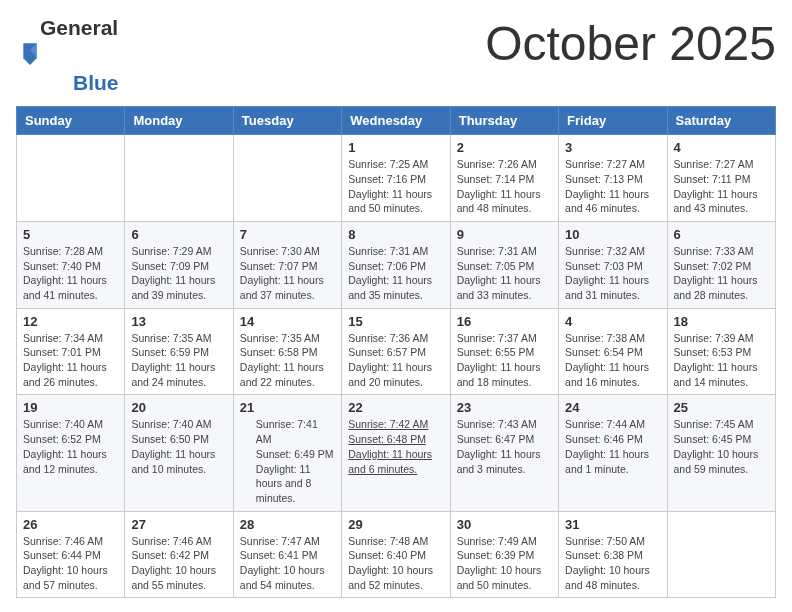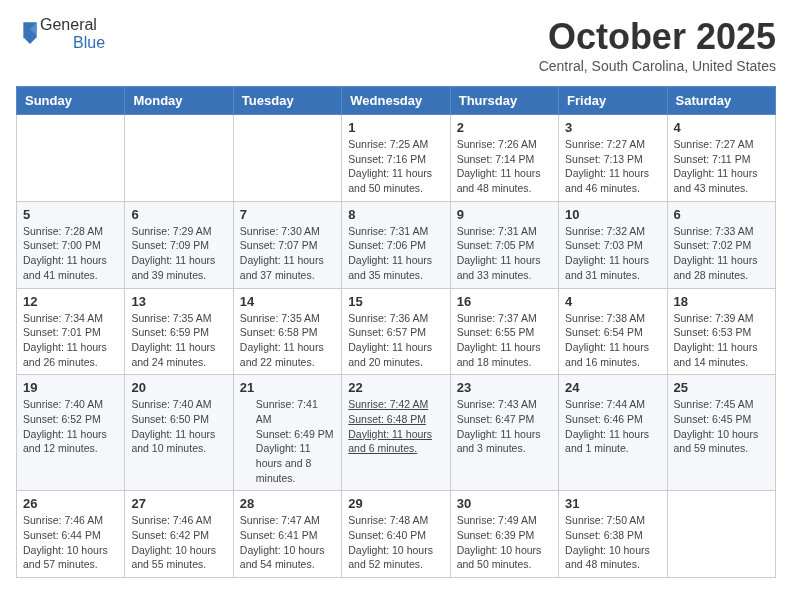--- a/index.html
+++ b/index.html
@@ -16,37 +16,38 @@
       align-items: flex-start;
       margin-bottom: 12px;
     }
     .logo {
       display: flex;
       align-items: center;
     }
     .logo-text {
       display: flex;
       flex-direction: column;
-      font-size: 16px;
-      font-weight: normal;
+      font-size: 21px;
+      font-weight: bold;
       line-height: 1.1;
+      gap: 32px;
     }
     .logo-general { color: #333; }
     .logo-blue { color: #2e6db4; margin-left: 33px; }
     .logo-icon {
       width: 20px;
       height: 28px;
       margin-left: 4px;
     }
     .title-block {
       text-align: right;
     }
     .month-title {
-      font-size: 36px;
-      font-weight: bold;
+      font-size: 48px;
+      font-weight: normal;
       color: #333;
     }
     .location {
       font-size: 14px;
       color: #555;
     }
     .calendar {
       width: 100%;
       border-collapse: collapse;
       border: 1px solid #ccc;
@@ -96,21 +97,20 @@
       <polygon points="4,2 20,2 20,20 12,28 4,20" fill="#3a72b8"></polygon>
       <polygon points="12,10 20,2 20,18" fill="#5a9ad8" opacity="0.7"></polygon>
     </svg>
     <div class="logo-text">
       <span class="logo-general">General</span>
       <span class="logo-blue">Blue</span>
     </div>
   </div>
   <div class="title-block">
     <div class="month-title">October 2025</div>
-    <div class="location">Central, South Carolina, United States</div>
   </div>
 </div>
 
 <table class="calendar">
   <thead>
     <tr>
     <th>Sunday</th>
         <th>Monday</th>
         <th>Tuesday</th>
         <th>Wednesday</th>
@@ -146,21 +146,21 @@
           <span class="day-number">4</span>
           <div class="day-info" style="white-space: pre-line;">Sunrise: 7:27 AM
 Sunset: 7:11 PM
 Daylight: 11 hours and 43 minutes.</div>
         </td>
       </tr>
       <tr>
         <td>
           <span class="day-number">5</span>
           <div class="day-info" style="white-space: pre-line;">Sunrise: 7:28 AM
-Sunset: 7:00 PM
+Sunset: 7:40 PM
 Daylight: 11 hours and 41 minutes.</div>
         </td>
         <td>
           <span class="day-number">6</span>
           <div class="day-info" style="white-space: pre-line;">Sunrise: 7:29 AM
 Sunset: 7:09 PM
 Daylight: 11 hours and 39 minutes.</div>
         </td>
         <td>
           <span class="day-number">7</span>

